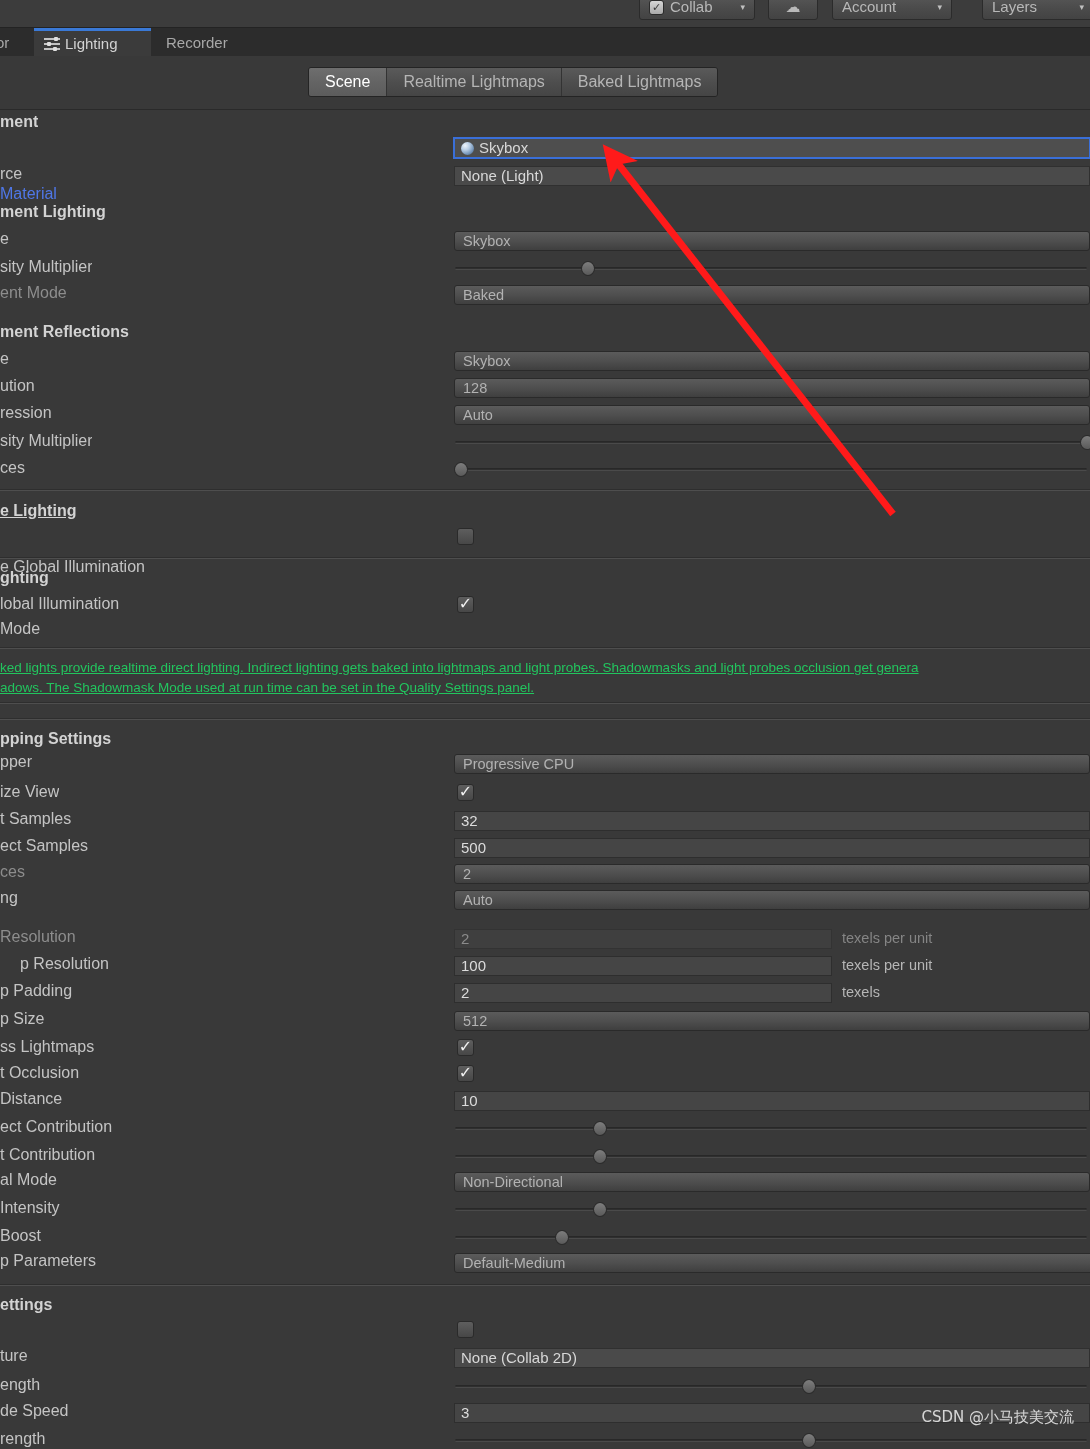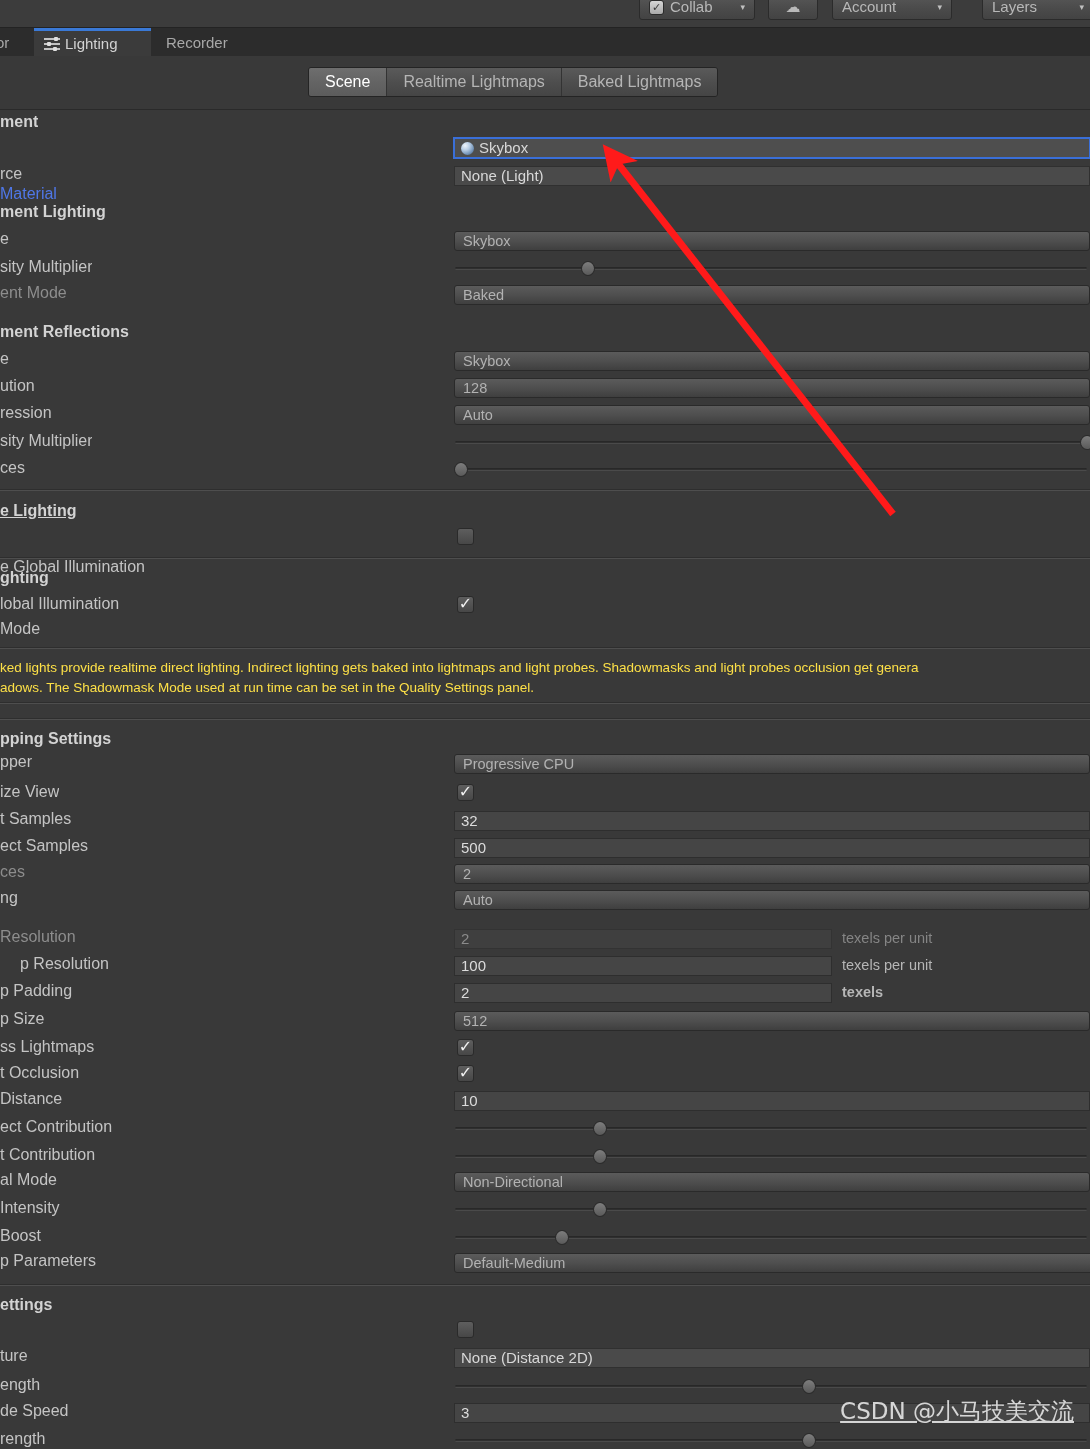--- a/index.html
+++ b/index.html
@@ -149,32 +149,32 @@
     border-radius: 2px;
   }
   .slider .knob {
     position: absolute; top: 2px; width: 14px; height: 15px; border-radius: 50%;
     background: linear-gradient(180deg,#7d7d7d,#5a5a5a);
     border: 1px solid #2b2b2b; transform: translateX(-7px);
   }
 
   .helpbox {
     position: absolute; left: 0; width: 1090px;
-    color: #fde047; font-size: 13.5px; line-height: 20px;
-    white-space: pre; overflow: hidden;
+    color: #22c55e; font-size: 13.5px; line-height: 20px;
+    white-space: pre; overflow: hidden; text-decoration: underline;
   }
 
   
   .arrow { position: absolute; left:0; top:0; width:1090px; height:1449px; pointer-events:none; }
 
   
   .watermark {
     position: absolute; right: 16px; bottom: 22px;
-    color: #e3e3e3; font-size: 23px; opacity: .92;
-    font-family: "DejaVu Sans", sans-serif; white-space: nowrap; text-decoration: underline;
+    color: #e3e3e3; font-size: 15px; opacity: .92;
+    font-family: "DejaVu Sans", sans-serif; white-space: nowrap;
   }
 </style>
 </head>
 <body>
 
 <div id="root">
 
   <div class="toolbar">
     <div class="tb-btn tb-collab">
       <span class="chk-round">✓</span>
@@ -326,21 +326,21 @@
       <div class="suffix dim" style="left: 842px; top: 820px;">texels per unit</div>
       <div class="lbl" style="top: 845px; padding-left: 20px;">p Resolution</div>
       <div class="fld numfield" style="left: 454px; top: 846px; width: 378px;">
         <span>100</span>
       </div>
       <div class="suffix" style="left: 842px; top: 847px;">texels per unit</div>
       <div class="lbl" style="top: 872px;">p Padding</div>
       <div class="fld numfield" style="left: 454px; top: 873px; width: 378px;">
         <span>2</span>
       </div>
-      <div class="suffix" style="left: 842px; top: 874px; font-weight: bold;">texels</div>
+      <div class="suffix" style="left: 842px; top: 874px;">texels</div>
       <div class="lbl" style="top: 900px;">p Size</div>
       <div class="fld popup" style="left: 454px; top: 901px; width: 636px;">
         <span>512</span>
       </div>
       <div class="lbl" style="top: 928px;">ss Lightmaps</div>
       <div class="checkbox" style="left: 457px; top: 929px;">
         <span class="tick">✓</span>
       </div>
       <div class="lbl" style="top: 954px;">t Occlusion</div>
       <div class="checkbox" style="left: 457px; top: 955px;">
@@ -376,21 +376,21 @@
       </div>
       <div class="lbl" style="top: 1142px;">p Parameters</div>
       <div class="fld popup" style="left: 454px; top: 1143px; width: 719px;">
         <span>Default-Medium</span>
       </div>
       <div class="sep" style="top: 1175px;"></div>
       <div class="lbl header" style="top: 1186px; left: 0px;">ettings</div>
       <div class="checkbox off" style="left: 457px; top: 1211px;"></div>
       <div class="lbl" style="top: 1237px;">ture</div>
       <div class="fld objfield" style="left: 454px; top: 1238px; width: 636px;">
-        <span>None (Distance 2D)</span>
+        <span>None (Collab 2D)</span>
       </div>
       <div class="lbl" style="top: 1266px;">ength</div>
       <div class="slider" style="left: 455px; top: 1267px; width: 632px;">
         <div class="track"></div>
         <div class="knob" style="left: 56%;"></div>
       </div>
       <div class="lbl" style="top: 1292px;">de Speed</div>
       <div class="fld numfield" style="left: 454px; top: 1293px; width: 636px;">
         <span>3</span>
       </div>

